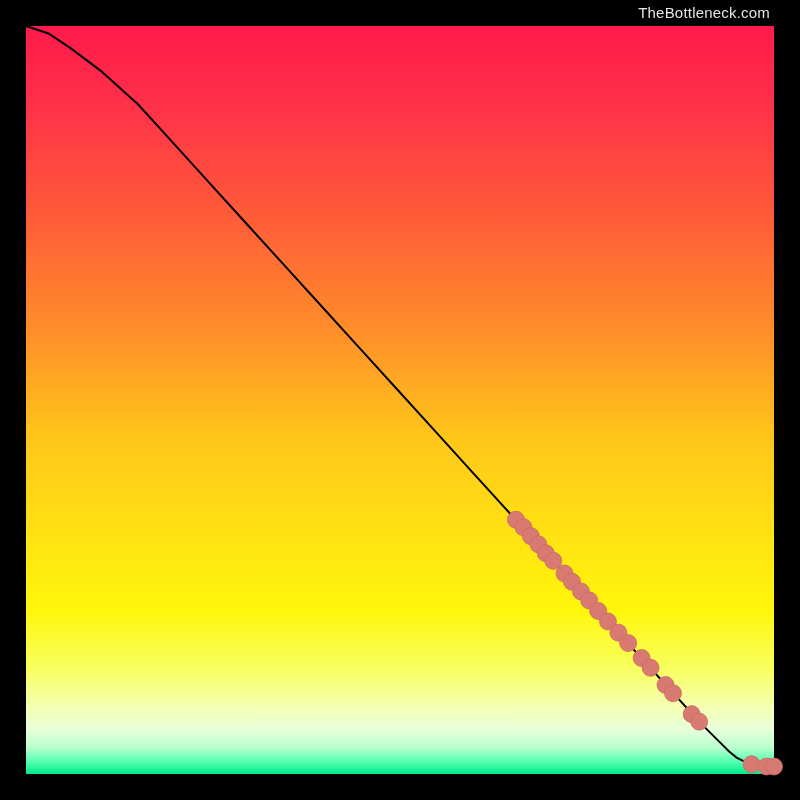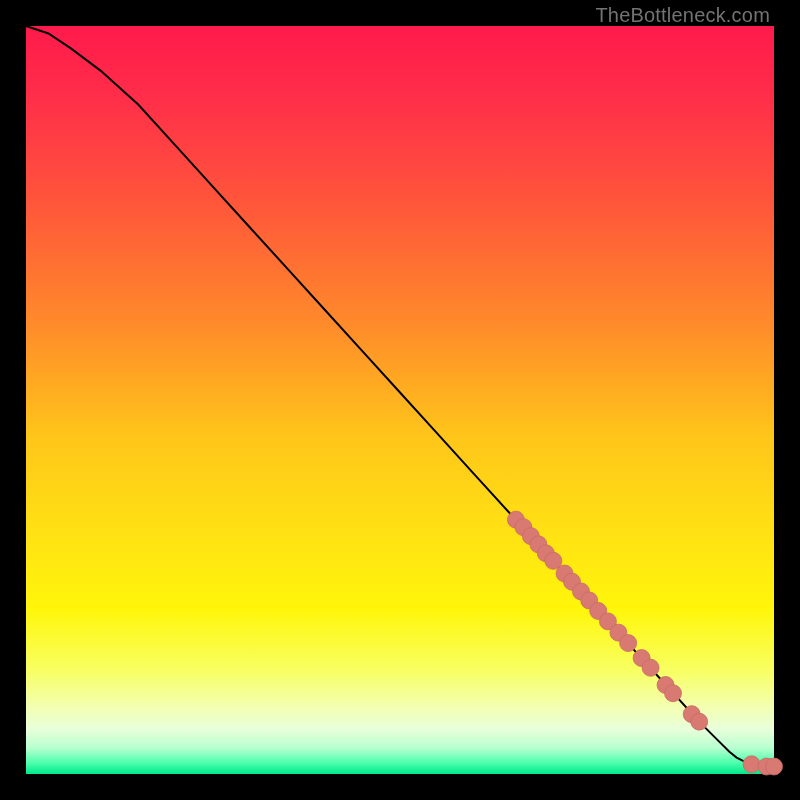--- a/index.html
+++ b/index.html
@@ -22,22 +22,22 @@
     left: 26px;
     top: 26px;
     width: 748px;
     height: 748px;
     overflow: visible;
   }
   .watermark {
     position: absolute;
     top: 4px;
     right: 30px;
-    color: #737373;
-    font-size: 20px;
+    color: #e5e5e5;
+    font-size: 15px;
     font-weight: 500;
     letter-spacing: 0.2px;
     z-index: 5;
     user-select: none;
   }
 </style>
 </head>
 <body>
 
 <div class="frame">

